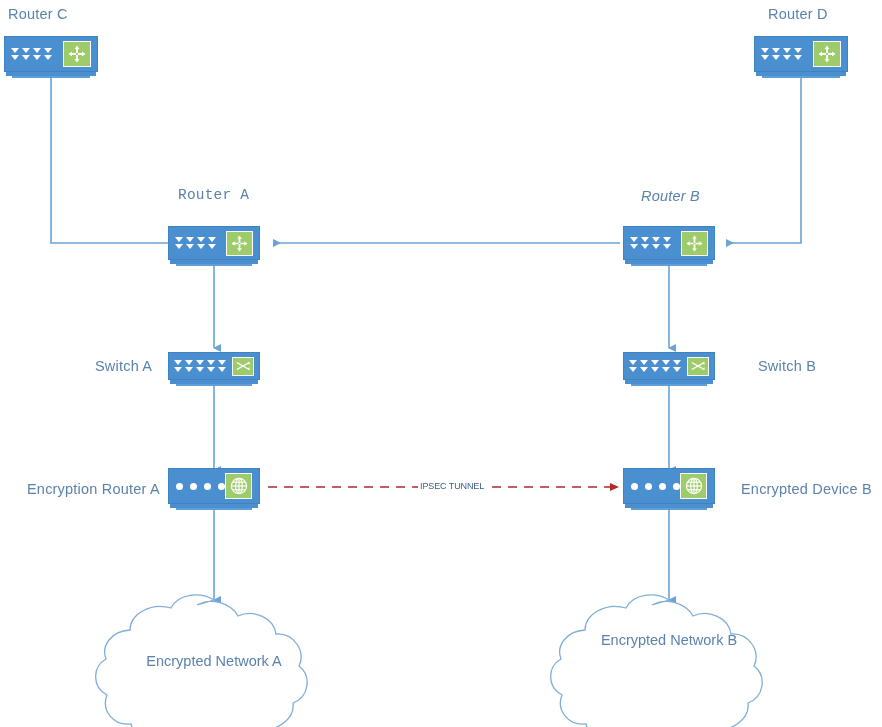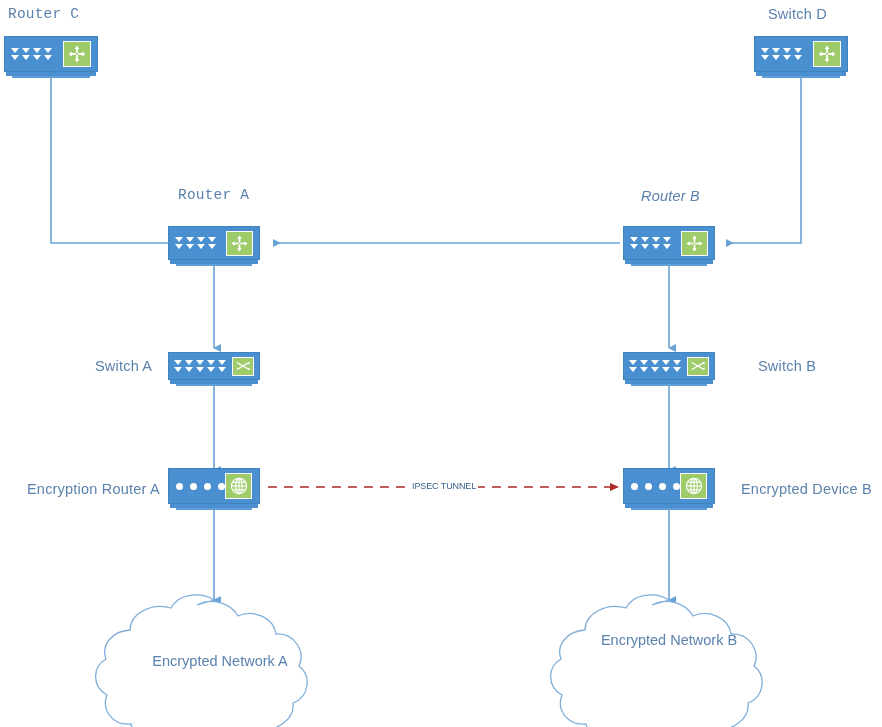--- a/index.html
+++ b/index.html
@@ -43,20 +43,21 @@
   }
   .tunnel-label {
     position: absolute;
     color: #3b5f8a;
     font-size: 9px;
     font-family: "Liberation Sans", sans-serif;
     white-space: nowrap;
     background: #ffffff;
     padding: 0 2px;
     letter-spacing: -0.1px;
+    margin-left: 8px;
   }
 
   
   .device {
     position: absolute;
   }
   .device .body {
     position: absolute;
     left: 0;
     top: 0;
@@ -202,30 +203,30 @@
                c11,13 34,13 45,1
                c13,11 36,6 42,-8
                c19,4 38,-10 36,-26
                c16,-6 19,-27 6,-37
                c7,-15 -5,-33 -23,-32
                c-2,-16 -22,-25 -38,-18
                c-7,-13 -27,-19 -41,-11 z" fill="#ffffff" stroke="#7eaed9" stroke-width="1.3"></path>
     </g>
   </svg>
 
-  <div class="node-label" style="left:8px;  top:6px;font-family:Liberation Mono, monospace;">Router C</div>
-  <div class="node-label" style="left:768px;top:6px;">Switch D</div>
+  <div class="node-label" style="left:8px;  top:6px;">Router C</div>
+  <div class="node-label" style="left:768px;top:6px;">Router D</div>
   <div class="node-label" style="left:178px;top:187px;font-family:Liberation Mono, monospace;">Router A</div>
   <div class="node-label" style="left:641px;top:188px;font-style:italic;">Router B</div>
   <div class="node-label" style="left:95px; top:358px;">Switch A</div>
   <div class="node-label" style="left:742px;top:358px;margin-left:16px;">Switch B</div>
   <div class="node-label" style="left:27px; top:481px;">Encryption Router A</div>
   <div class="node-label" style="left:741px;top:481px;">Encrypted Device B</div>
 
-  <div class="cloud-label" style="left:120px;top:653px;width:200px;">Encrypted Network A</div>
+  <div class="cloud-label" style="left:114px;top:653px;width:200px;">Encrypted Network A</div>
   <div class="cloud-label" style="left:569px;top:632px;width:200px;">Encrypted Network B</div>
 
   <div class="tunnel-label" style="left:410px;top:481px;">IPSEC TUNNEL</div>
 
   <div class="device" style="left:4px;top:36px;width:94px;height:42px;">
     <div class="body" style="width:94px;height:36px;">
       <div class="ports">
         <i></i>
           <i></i>
           <i></i>

